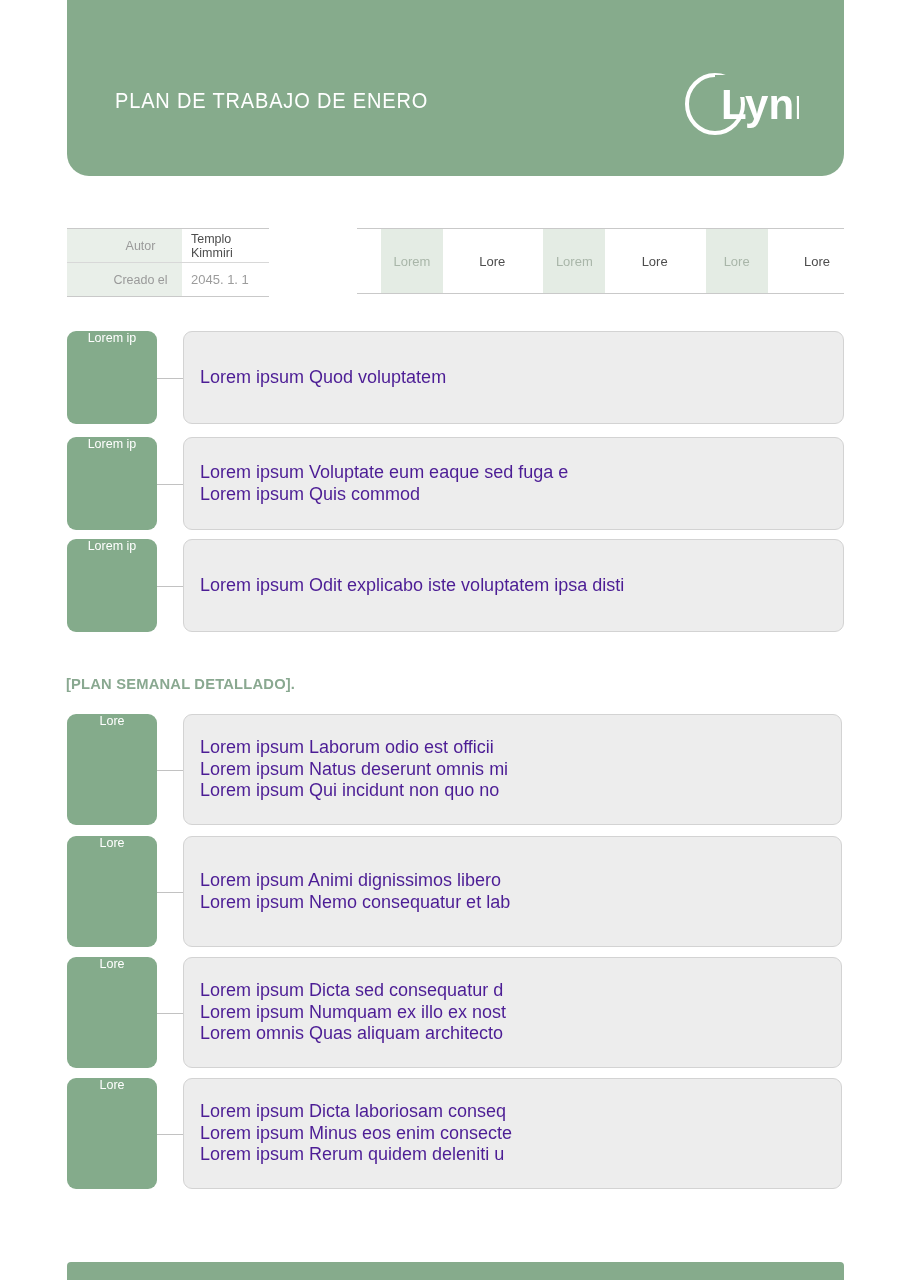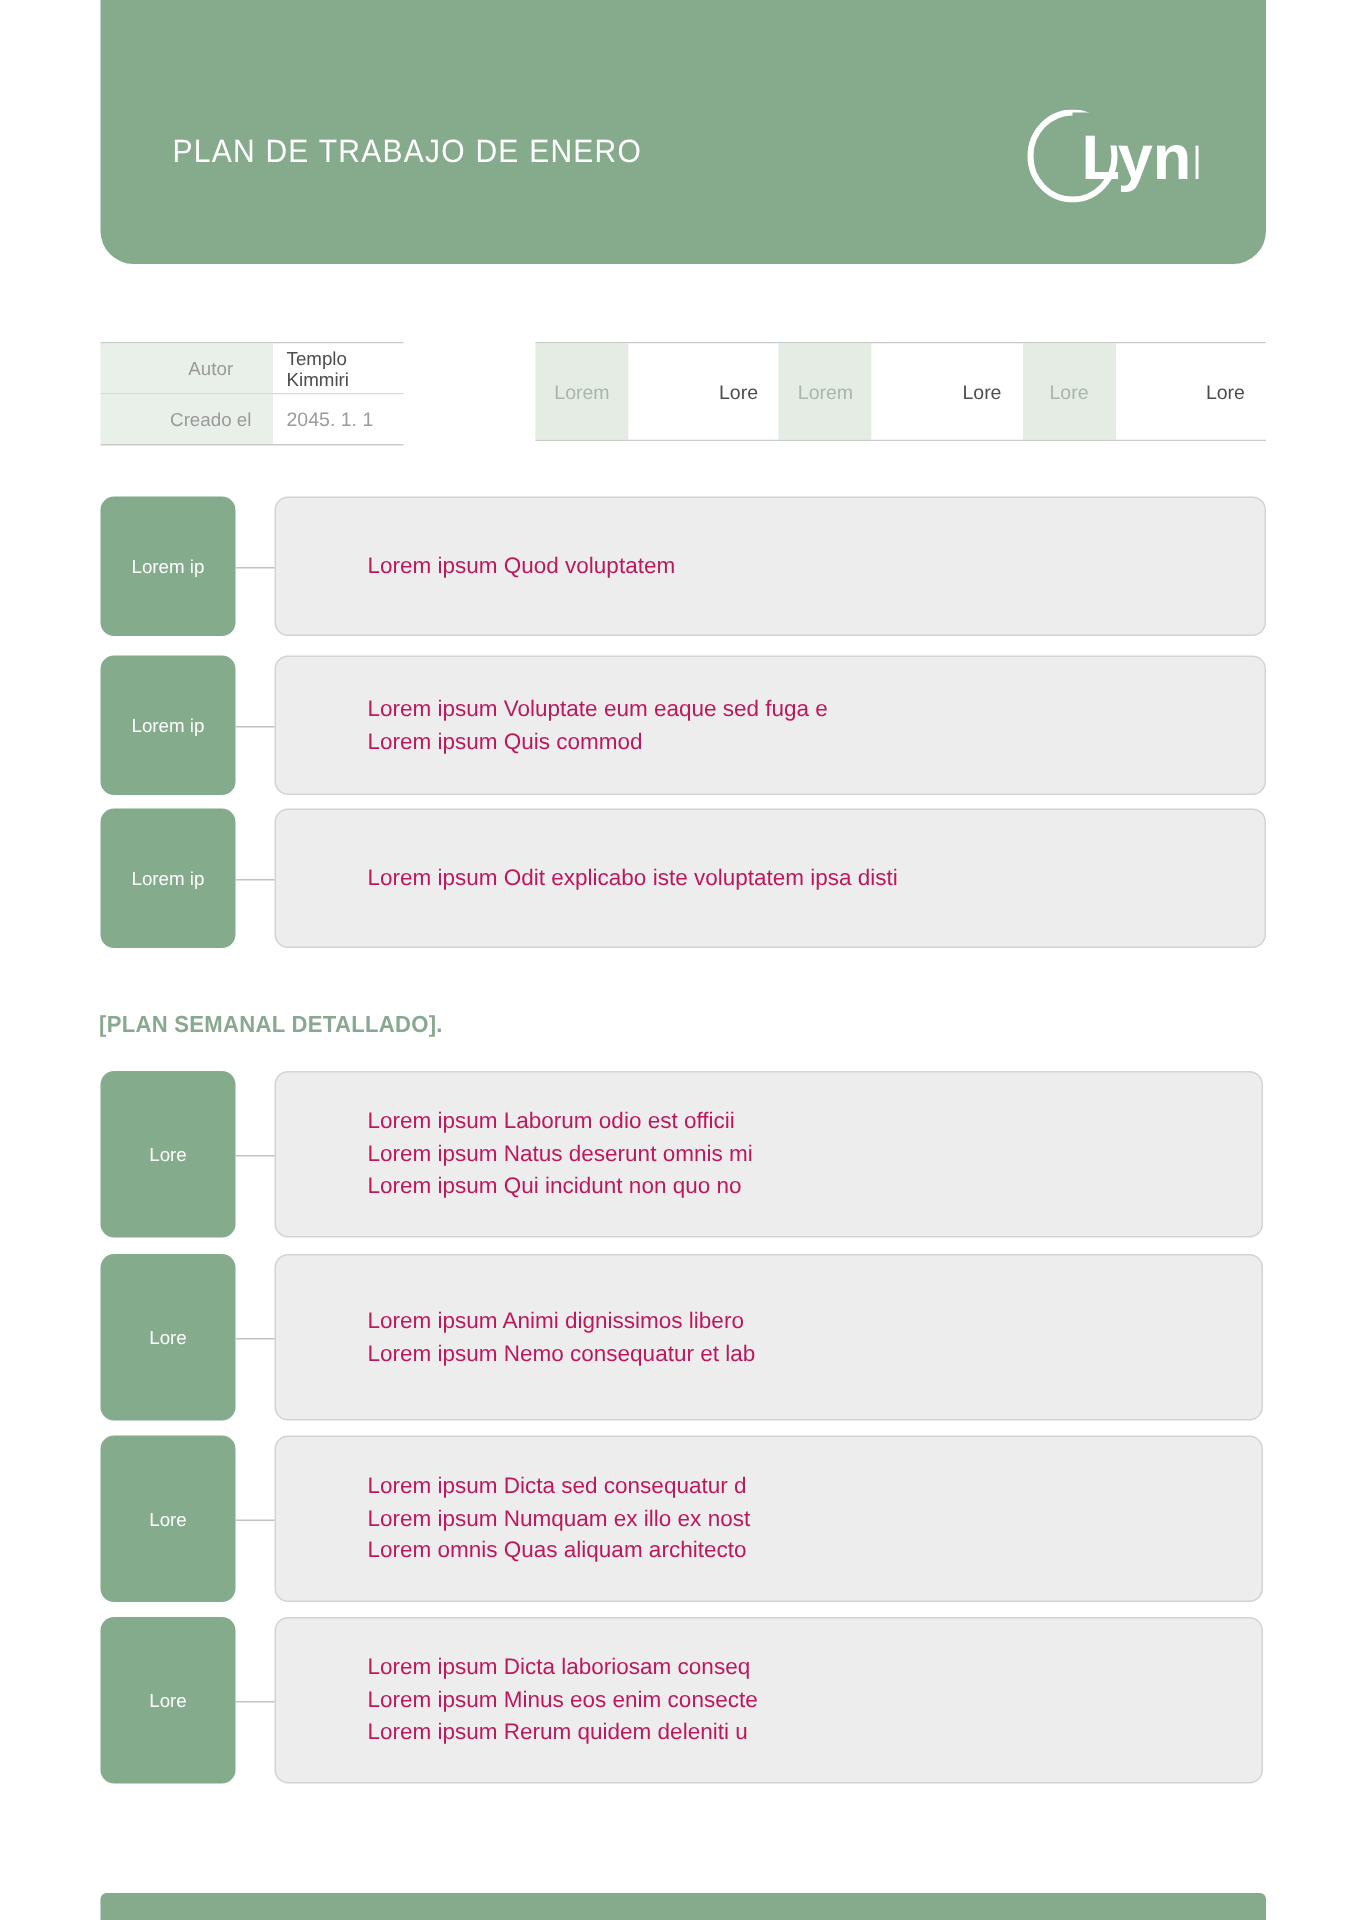--- a/index.html
+++ b/index.html
@@ -96,20 +96,21 @@
     background: #ffffff;
   }
   .kv-key {
     width: 62px;
     background: #e4ece4;
     display: flex;
     align-items: center;
     justify-content: center;
     color: #a9b6a9;
     font-size: 13px;
+    margin-left: 24px;
   }
   .kv-val {
     flex: 1;
     display: flex;
     align-items: center;
     justify-content: flex-end;
     padding-right: 14px;
     color: #4d4d4d;
     font-size: 13px;
     background: #ffffff;
@@ -122,21 +123,21 @@
     display: flex;
     align-items: stretch;
   }
   .task-tab {
     width: 90px;
     background: #84ab8b;
     border-radius: 9px;
     color: #ffffff;
     font-size: 12.5px;
     display: flex;
-    align-items: center;
+    align-items: flex-start;
     justify-content: center;
     flex: none;
   }
   .connector {
     width: 26px;
     position: relative;
     flex: none;
   }
   .connector::before {
     content: "";
@@ -151,25 +152,24 @@
     background: #ededed;
     border: 1px solid #d3d3d3;
     border-radius: 9px;
     box-sizing: border-box;
     display: flex;
     flex-direction: column;
     justify-content: center;
     padding: 0 0 0 16px;
   }
   .task-box .line {
-    font-size: 15px;
-    color: #be185d;
+    font-size: 18px;
+    color: #4c1d95;
     line-height: 21.5px;
     white-space: nowrap;
-    margin-left: 45px;
   }
 
   
   .section-heading {
     position: absolute;
     left: 66px;
     top: 675px;
     font-size: 15.5px;
     font-weight: bold;
     color: #89a890;

